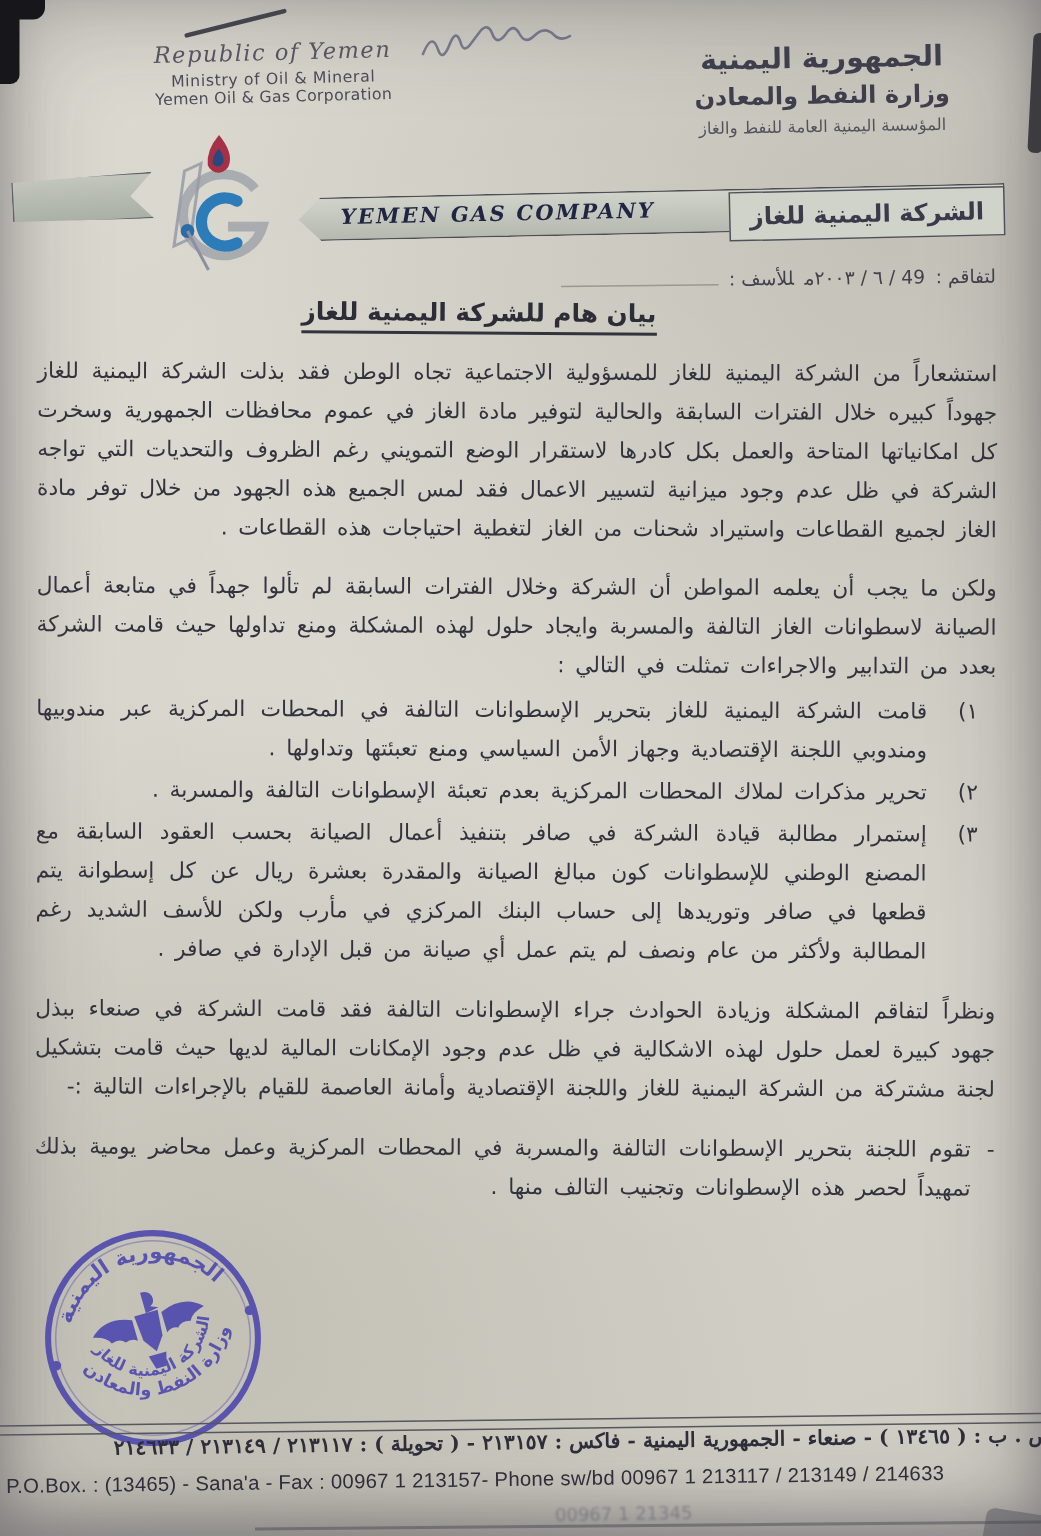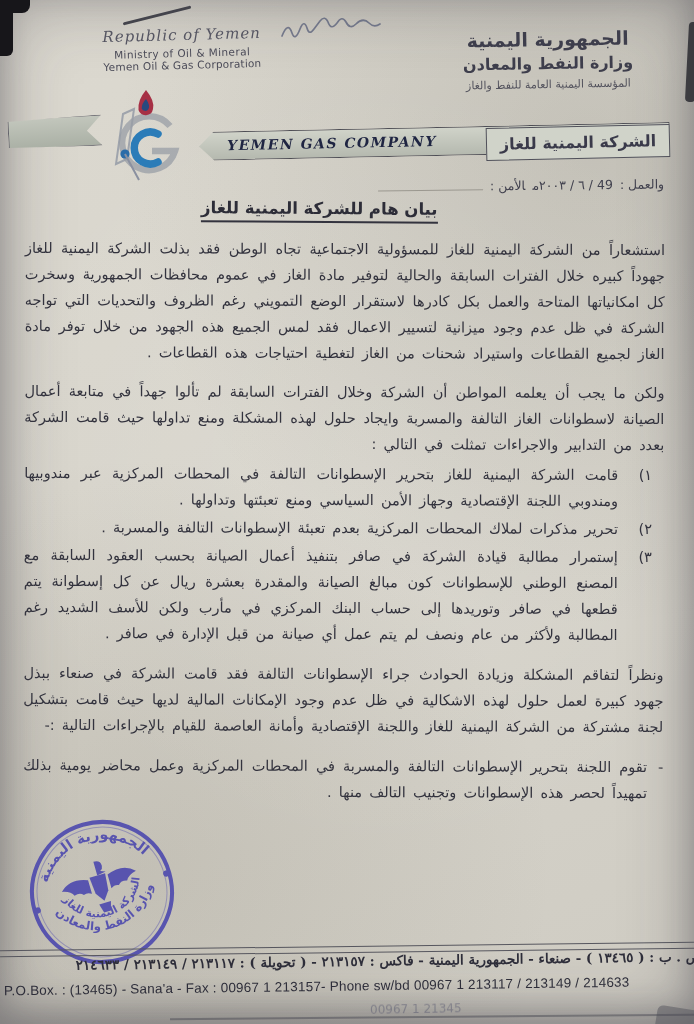--- a/index.html
+++ b/index.html
@@ -114,21 +114,21 @@
     <path d="M68 46 A16 16 0 1 0 68 74" stroke="#2b7cb8" stroke-width="7.5" fill="none" stroke-linecap="round"></path>
 
     <path d="M56 2 q9 11 7 19 a7.5 7.5 0 0 1 -14.5 1 q-1 -10 7.5 -20" fill="#a63045"></path>
     <path d="M56 11 q4.5 6.5 2.5 10 a3.8 3.8 0 0 1 -6.8 -.5 q0 -5 4.3 -9.5" fill="#27497f"></path>
 
     <circle cx="35" cy="66" r="4.6" fill="#2b6ca8"></circle>
     <path d="M35 66 L49 92" stroke="#8a90a0" stroke-width="2"></path>
   </svg>
 
   <div class="dateline">
-    <span>والعمل :</span><span>49 / ٦ / ٢٠٠٣م</span><span>الأمن :</span><span class="ref-blank"></span>
+    <span>لتفاقم :</span><span>49 / ٦ / ٢٠٠٣م</span><span>للأسف :</span><span class="ref-blank"></span>
   </div>
 
   <div class="doc-title">بيان هام للشركة اليمنية للغاز</div>
 
   <div class="body-text">
     <p>استشعاراً من الشركة اليمنية للغاز للمسؤولية الاجتماعية تجاه الوطن فقد بذلت الشركة اليمنية للغاز جهوداً كبيره خلال الفترات السابقة والحالية لتوفير مادة الغاز في عموم محافظات الجمهورية وسخرت كل امكانياتها المتاحة والعمل بكل كادرها لاستقرار الوضع التمويني رغم الظروف والتحديات التي تواجه الشركة في ظل عدم وجود ميزانية لتسيير الاعمال فقد لمس الجميع هذه الجهود من خلال توفر مادة الغاز لجميع القطاعات واستيراد شحنات من الغاز لتغطية احتياجات هذه القطاعات .</p>
     <p style="margin-bottom:4px;">ولكن ما يجب أن يعلمه المواطن أن الشركة وخلال الفترات السابقة لم تألوا جهداً في متابعة أعمال الصيانة لاسطوانات الغاز التالفة والمسربة وايجاد حلول لهذه المشكلة ومنع تداولها حيث قامت الشركة بعدد من التدابير والاجراءات تمثلت في التالي :</p>
     <div class="list-item">
       <span class="num">١)</span>
       <span>قامت الشركة اليمنية للغاز بتحرير الإسطوانات التالفة في المحطات المركزية عبر مندوبيها ومندوبي اللجنة الإقتصادية وجهاز الأمن السياسي ومنع تعبئتها وتداولها .</span>

